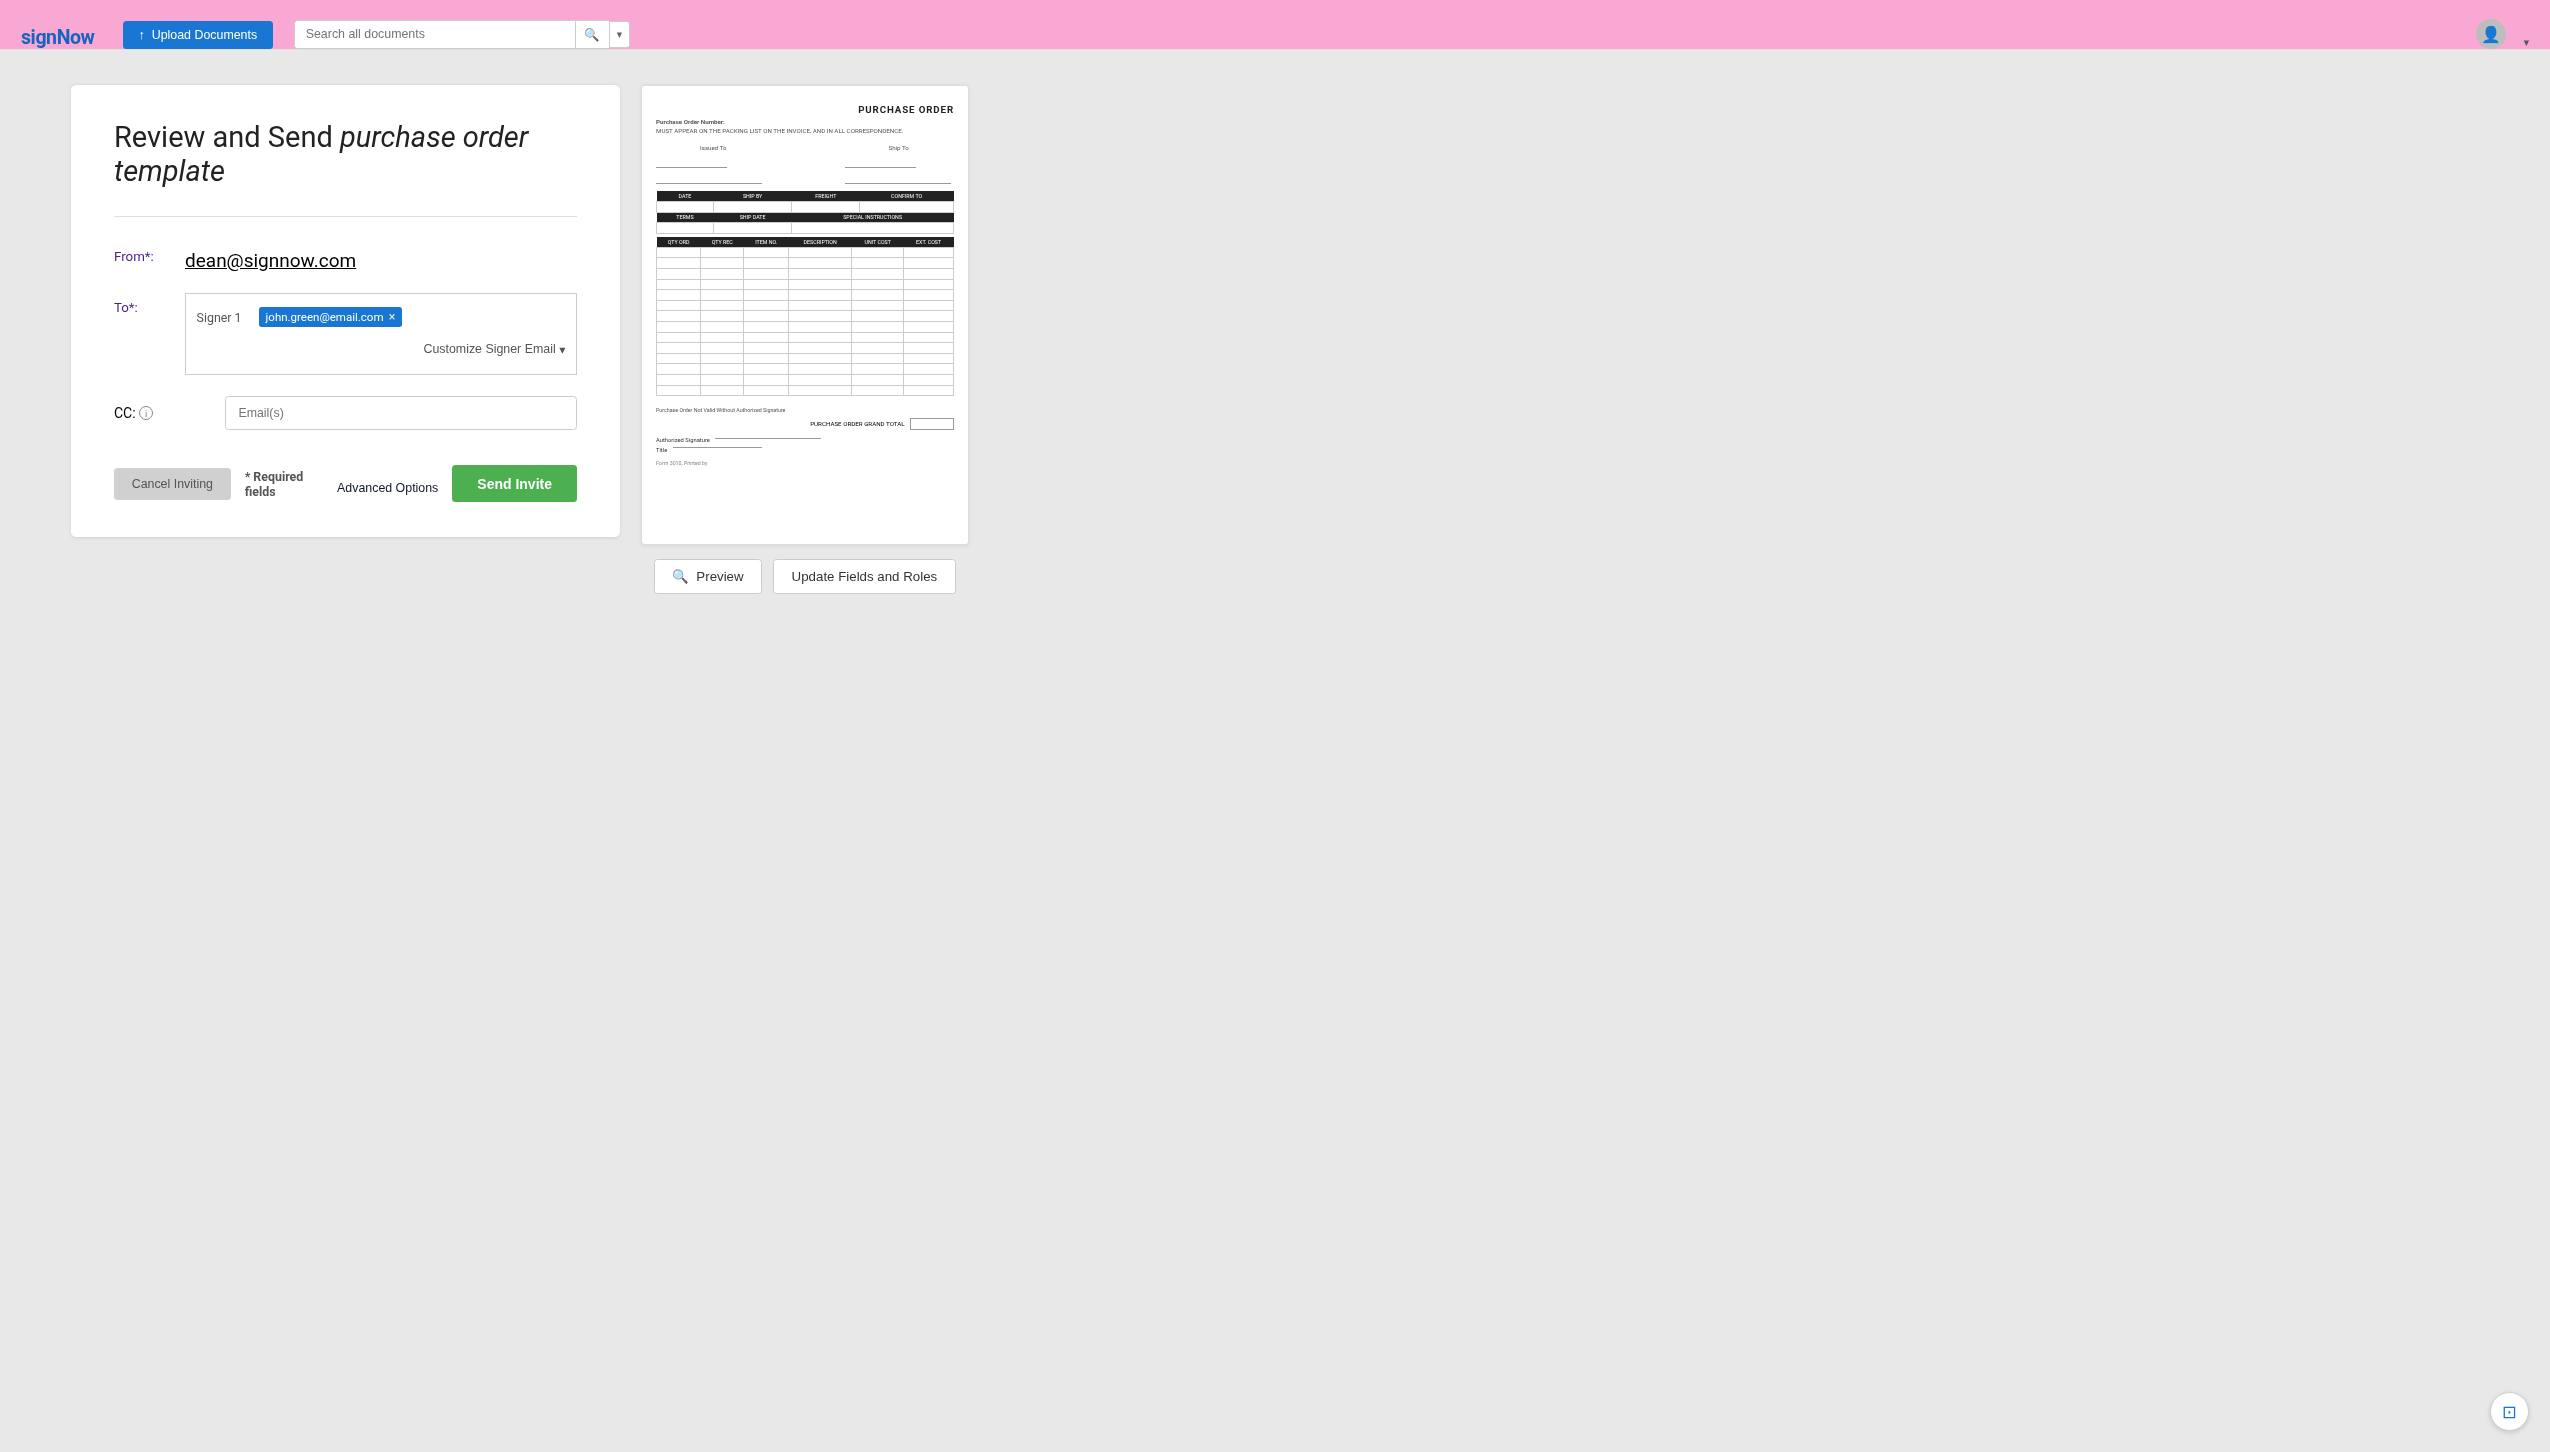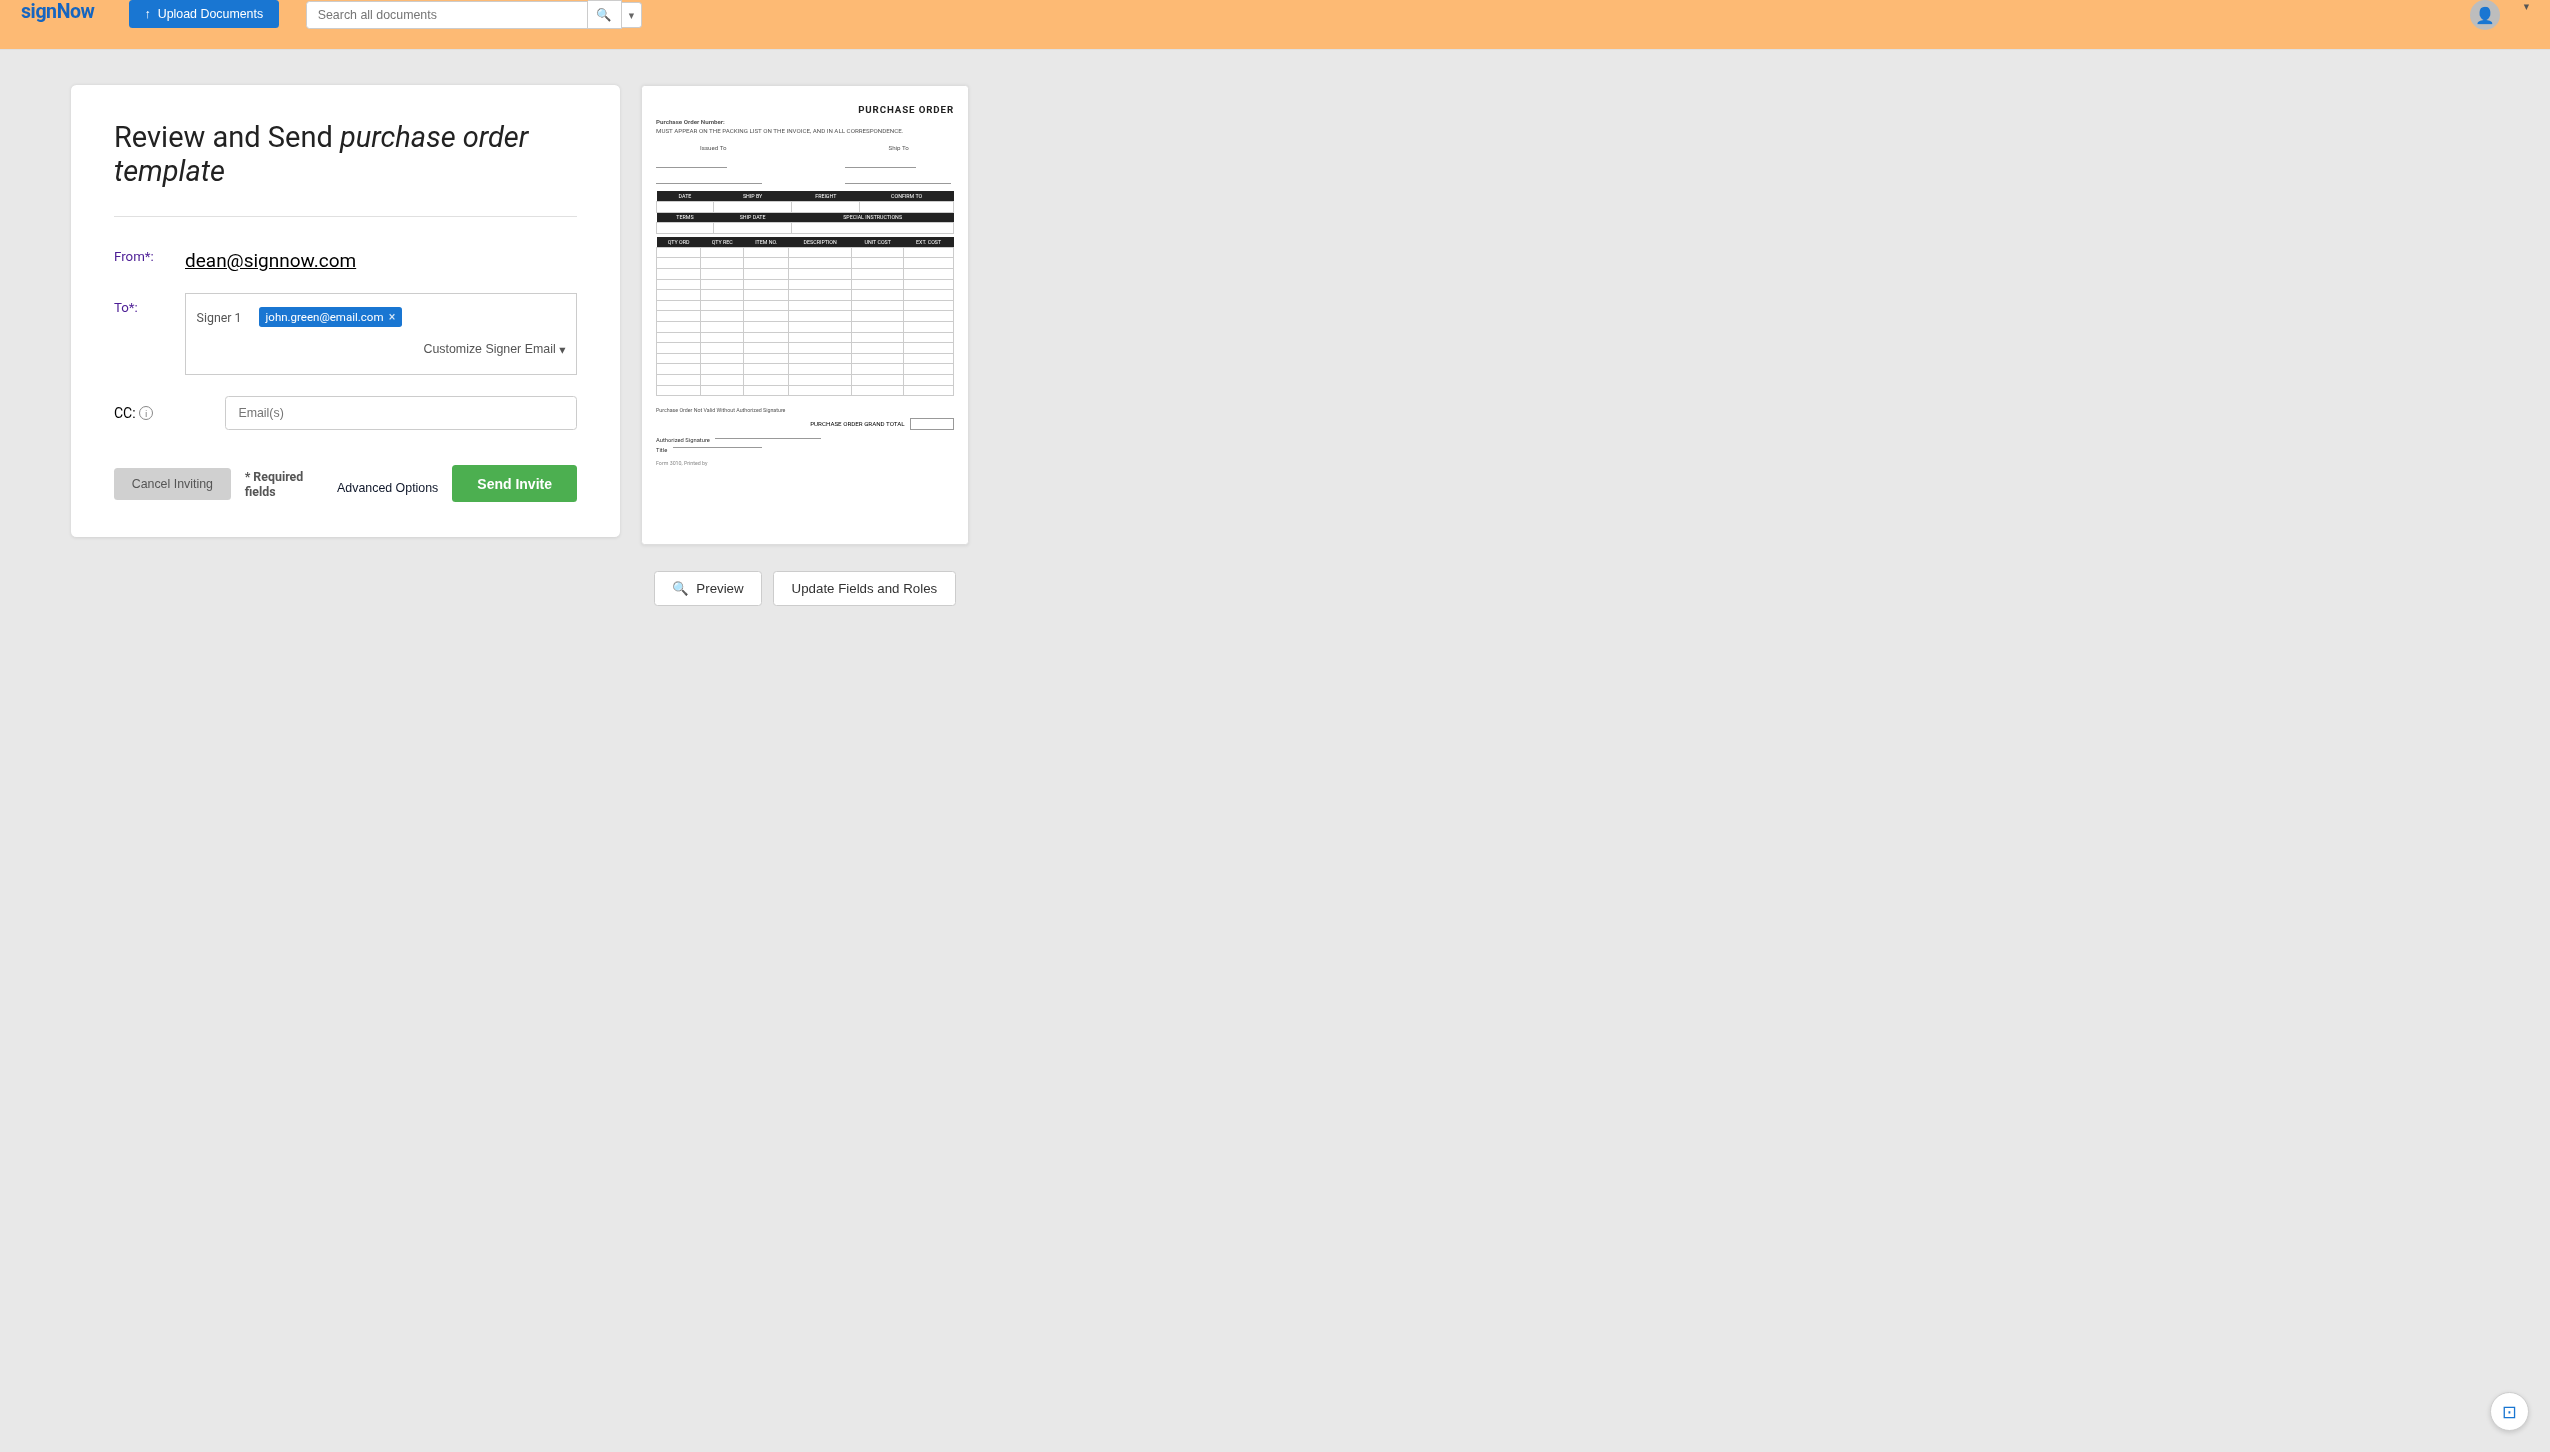--- a/index.html
+++ b/index.html
@@ -4,27 +4,27 @@
   <style>
     * { box-sizing: border-box; margin: 0; padding: 0; }
     body {
       font-family: -apple-system, BlinkMacSystemFont, 'Segoe UI', Roboto, sans-serif;
       background: #e8e8e8;
       min-height: 100vh;
     }
 
     
     .header {
-      background: #fdba74;
-      display: flex;
-      align-items: flex-start;
+      background: #f9a8d4;
+      display: flex;
+      align-items: flex-end;
       padding: 0 21px;
       height: 50px;
       border-bottom: 0.9px solid #e0e0e0;
-      gap: 20px;
+      gap: 14px;
     }
     .logo {
       font-size: 19.5px;
       font-weight: 700;
       color: #1565c0;
       letter-spacing: -0.4px;
     }
     .upload-btn {
       background: #1976d2;
       color: #fff;
@@ -250,21 +250,21 @@
       font-size: 14px;
       font-weight: 600;
       cursor: pointer;
     }
 
     
     .doc-preview-wrapper {
       display: flex;
       flex-direction: column;
       align-items: center;
-      gap: 26px;
+      gap: 14px;
     }
     .doc-preview {
       background: #fff;
       border: 0.9px solid #ddd;
       border-radius: 3.5px;
       width: 328px;
       min-height: 460px;
       padding: 17.7px 14px;
       box-shadow: 0 0.9px 3.5px rgba(0,0,0,0.08);
       overflow: hidden;

